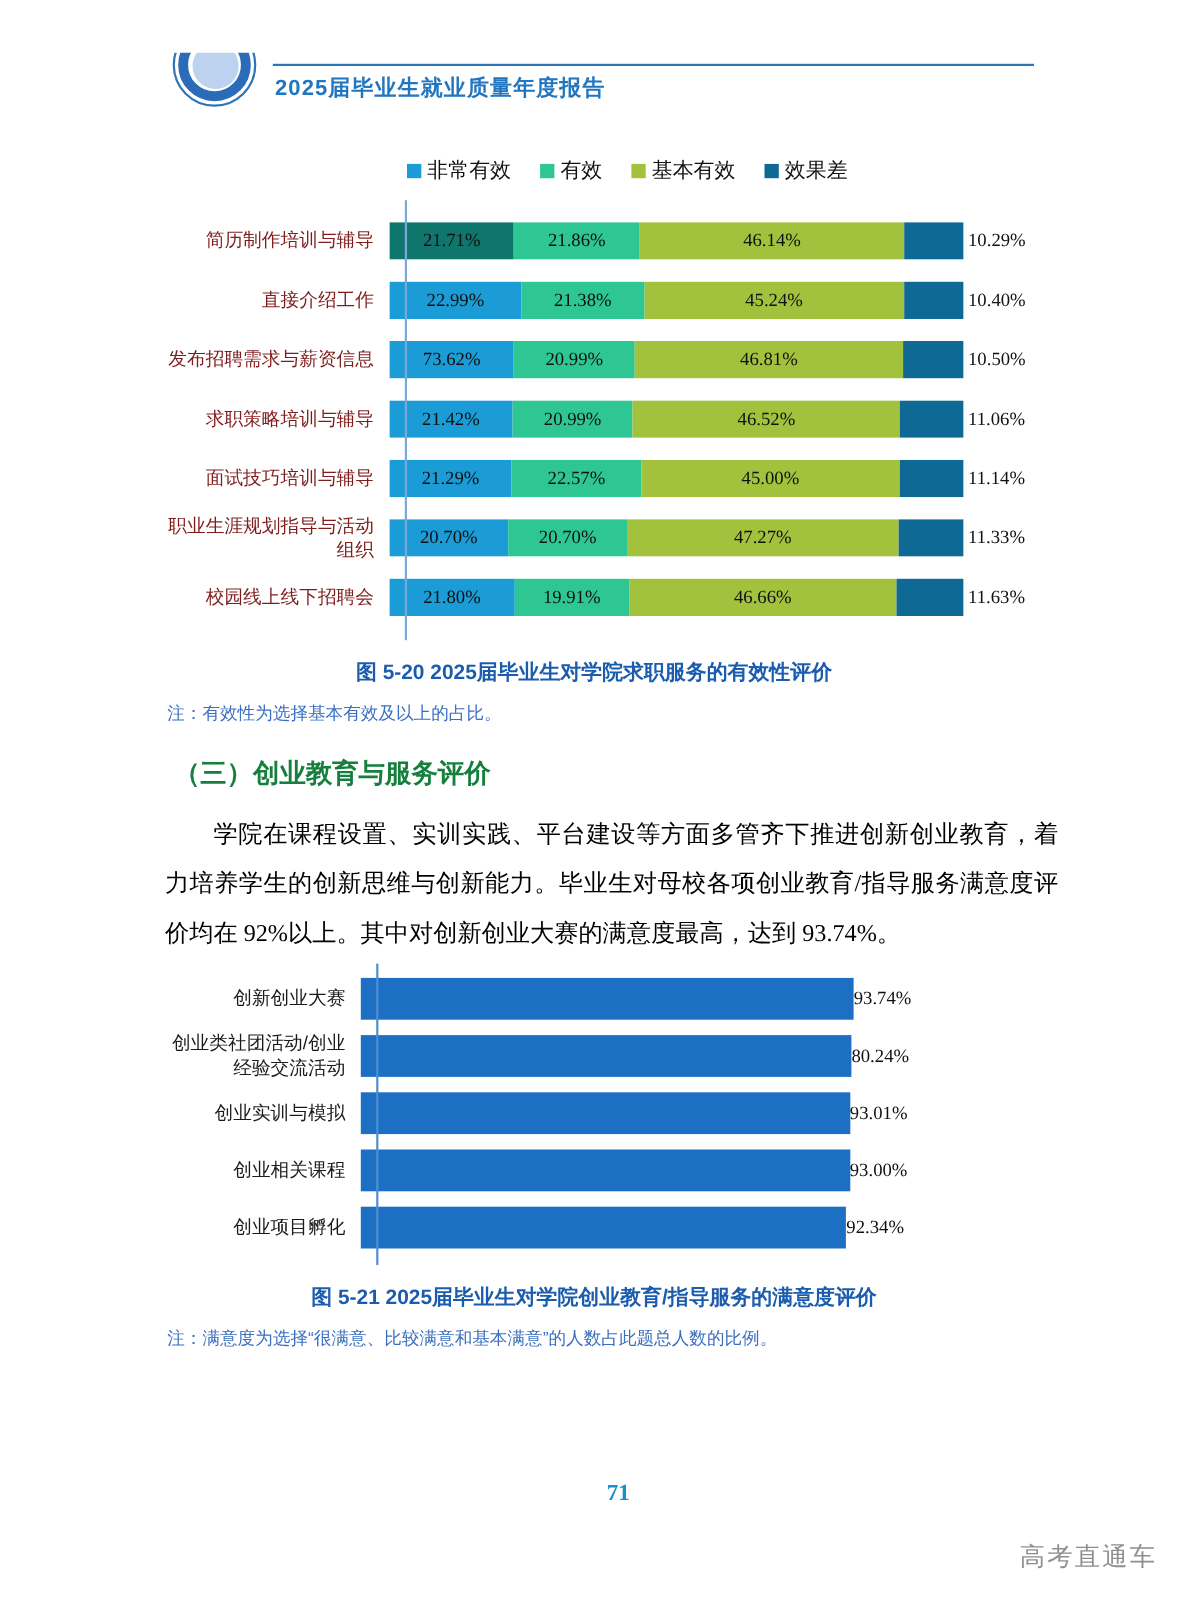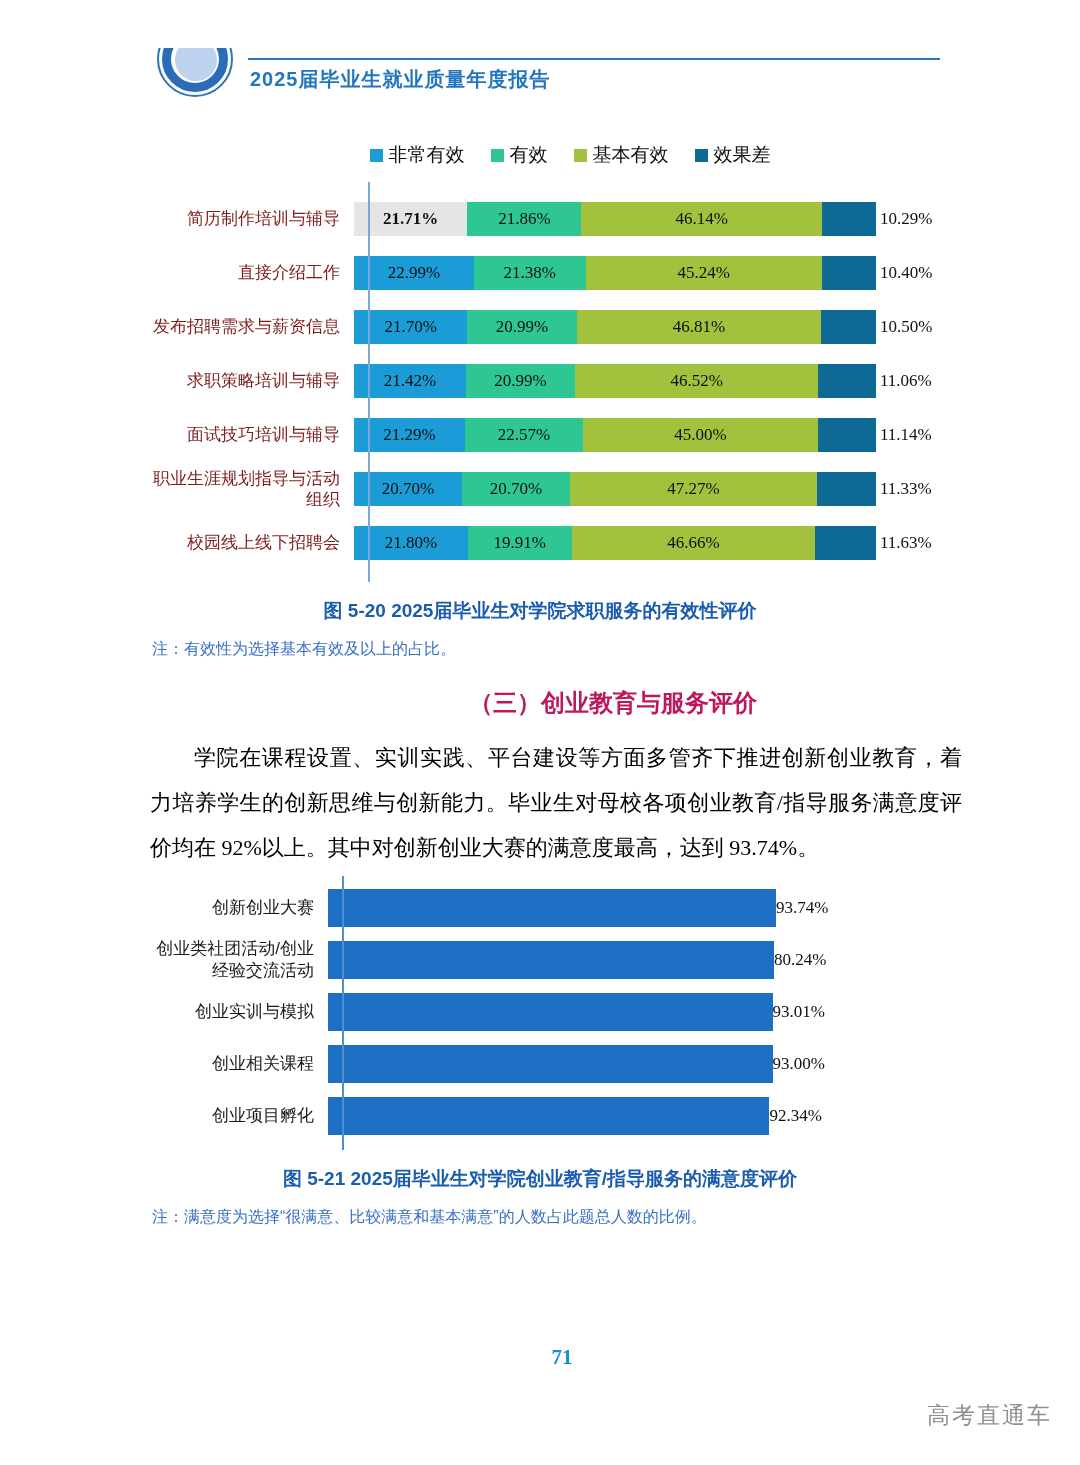--- a/index.html
+++ b/index.html
@@ -28,21 +28,21 @@
   .c1-label { width:204px; padding-right:14px; text-align:right; font-size:17px; color:#7f1d1d; line-height:1.25; }
   .c1-bar { width:522px; height:34px; display:flex; overflow:hidden; }
   .c1-seg { display:flex; align-items:center; justify-content:center; font-family:"Liberation Serif", serif; font-size:17px; color:#101010; white-space:nowrap; overflow:hidden; }
   .c1-out { margin-left:4px; font-family:"Liberation Serif", serif; font-size:17px; color:#101010; }
 
   
   .caption { margin-top:16px; text-align:center; font-size:19px; font-weight:bold; color:#1A5CAD; }
   .note { margin-left:152px; margin-top:15px; font-size:16px; color:#3A6FC0; }
 
   
-  .section-heading { margin:27px 12px 0 158px; font-size:24px; font-weight:bold; color:#be185d;text-align:center; }
+  .section-heading { margin:27px 12px 0 158px; font-size:24px; font-weight:bold; color:#15803d; }
   .paragraph { margin:16px auto 0 150px; width:812px; font-size:22px; line-height:45px;
                text-align:justify; text-indent:2em; color:#000;
                font-family:"Liberation Serif", serif; }
 
   
   .chart2 { margin-top:6px; }
   .c2-rows { position:relative; margin-left:150px; padding:6px 0 8px 0; }
   .c2-axis { position:absolute; left:192px; top:0; bottom:0; width:2px; background:#4F8FD0; }
   .c2-row { display:flex; align-items:center; height:52px; }
   .c2-label { width:178px; padding-right:14px; text-align:right; font-size:17px; color:#1a1a1a; line-height:1.3; }
@@ -84,41 +84,41 @@
         <div class="legend-item">
           <span class="legend-swatch" style="background: rgb(14, 106, 148);"></span>
           <span>效果差</span>
         </div>
       </div>
     <div class="c1-rows">
       <div class="c1-axis"></div>
     <div class="c1-row">
           <div class="c1-label">简历制作培训与辅导</div>
           <div class="c1-bar">
-            <div class="c1-seg" style="width: 21.71%; background: #e5e5e5; font-weight: bold;">21.71%</div>
+            <div class="c1-seg" style="width: 21.71%; background: #0f766e;">21.71%</div>
             <div class="c1-seg" style="width: 21.86%; background: rgb(46, 198, 147);">21.86%</div>
             <div class="c1-seg" style="width: 46.14%; background: rgb(162, 193, 61);">46.14%</div>
             <div class="c1-seg" style="width: 10.29%; background: rgb(14, 106, 148);"></div>
           </div>
           <div class="c1-out">10.29%</div>
         </div>
         <div class="c1-row">
           <div class="c1-label">直接介绍工作</div>
           <div class="c1-bar">
             <div class="c1-seg" style="width: 22.99%; background: rgb(27, 156, 214);">22.99%</div>
             <div class="c1-seg" style="width: 21.38%; background: rgb(46, 198, 147);">21.38%</div>
             <div class="c1-seg" style="width: 45.24%; background: rgb(162, 193, 61);">45.24%</div>
             <div class="c1-seg" style="width: 10.4%; background: rgb(14, 106, 148);"></div>
           </div>
           <div class="c1-out">10.40%</div>
         </div>
         <div class="c1-row">
           <div class="c1-label">发布招聘需求与薪资信息</div>
           <div class="c1-bar">
-            <div class="c1-seg" style="width: 21.7%; background: rgb(27, 156, 214);">21.70%</div>
+            <div class="c1-seg" style="width: 21.7%; background: rgb(27, 156, 214);">73.62%</div>
             <div class="c1-seg" style="width: 20.99%; background: rgb(46, 198, 147);">20.99%</div>
             <div class="c1-seg" style="width: 46.81%; background: rgb(162, 193, 61);">46.81%</div>
             <div class="c1-seg" style="width: 10.5%; background: rgb(14, 106, 148);"></div>
           </div>
           <div class="c1-out">10.50%</div>
         </div>
         <div class="c1-row">
           <div class="c1-label">求职策略培训与辅导</div>
           <div class="c1-bar">
             <div class="c1-seg" style="width: 21.42%; background: rgb(27, 156, 214);">21.42%</div>

